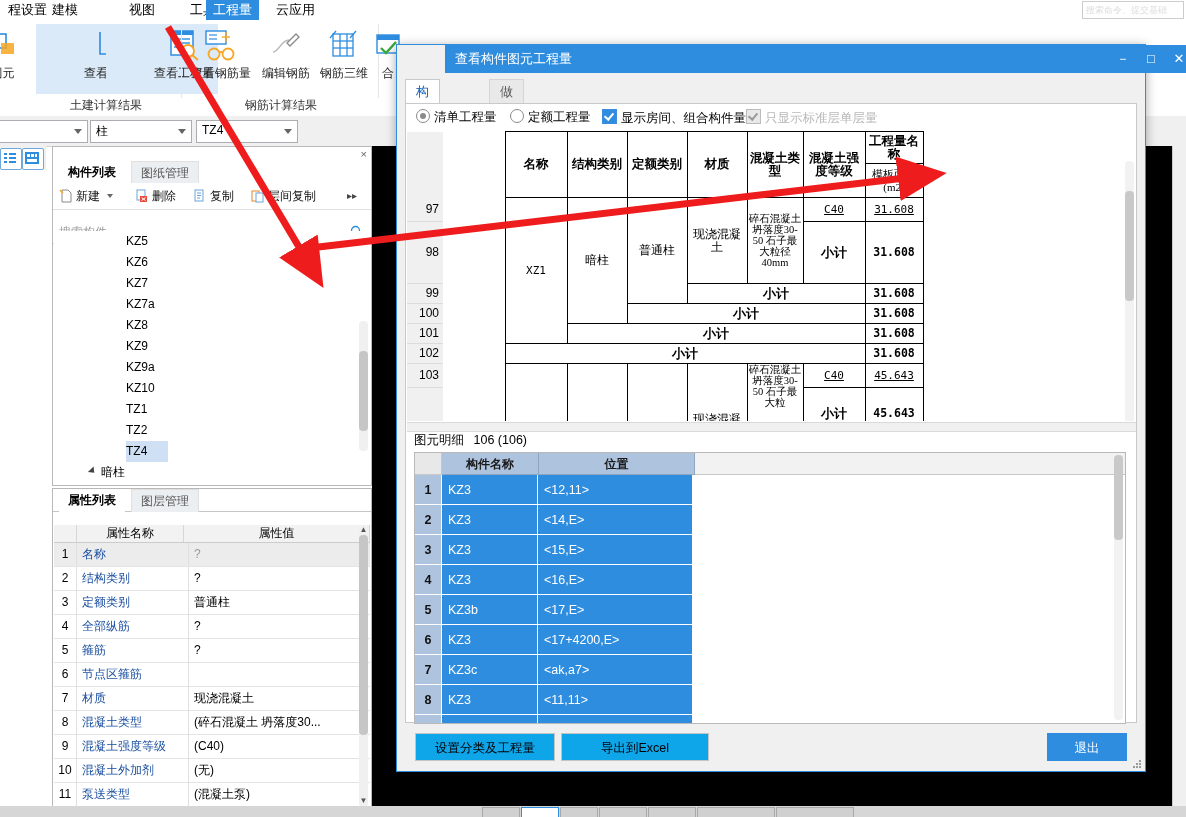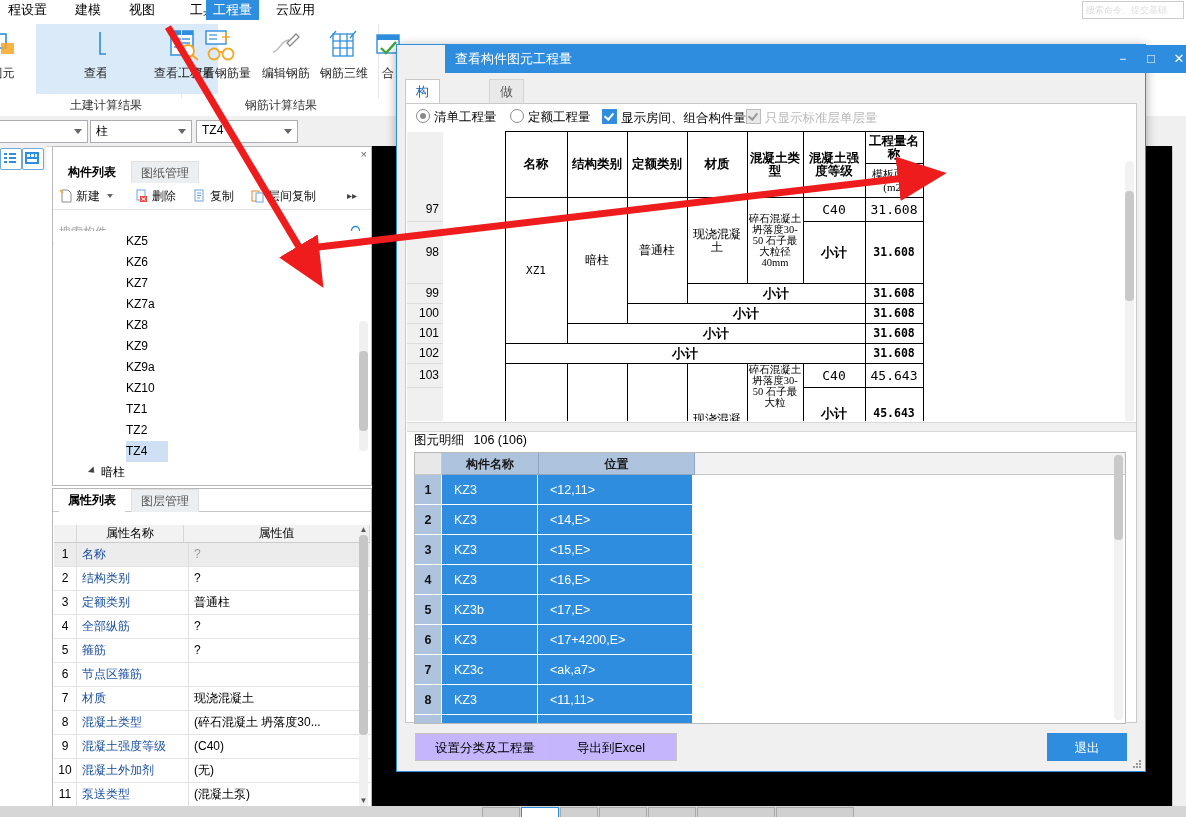--- a/index.html
+++ b/index.html
@@ -97,58 +97,58 @@
   .opt.dis{color:#b8b8b8;}
 
   
   .qwrap{position:absolute;left:1px;top:27px;width:729px;height:290px;overflow:hidden;background:#fff;}
   table.qt{border-collapse:collapse;table-layout:fixed;font-size:12px;}
   table.qt td{border:1px solid #000;text-align:center;vertical-align:middle;font-family:"Liberation Serif","DejaVu Serif",serif;padding:0 1px;line-height:13px;}
   table.qt td.hd{font-weight:bold;font-size:12.5px;}
   table.qt td.rn{border:none;border-bottom:1px solid #dcdcdc;background:#f0f0f0;color:#000;font-family:"Liberation Sans",sans-serif;text-align:right;padding-right:4px;font-size:12px;}
   table.qt td.blank{border:none;background:#fff;}
   table.qt td.sub{font-weight:bold;font-size:13px;}
-  table.qt td.num{font-family:"DejaVu Sans Mono","Liberation Mono",monospace;font-size:13px;text-align:center;}
+  table.qt td.num{font-family:"DejaVu Sans Mono","Liberation Mono",monospace;font-size:11px;text-align:center;text-decoration:underline;}
   table.qt td.numb{font-family:"DejaVu Sans Mono","Liberation Mono",monospace;font-size:11.5px;font-weight:bold;text-align:center;}
   .qsb{position:absolute;right:2px;top:30px;width:9px;height:285px;background:#f2f2f2;border-radius:4px;}
   .qsb .th{position:absolute;left:0;top:30px;width:9px;height:110px;background:#c9c9c9;border-radius:4px;}
 
   
   .dsplit{position:absolute;left:1px;top:318px;width:729px;height:8px;background:#f0f0f0;border-top:1px solid #d9d9d9;border-bottom:1px solid #d9d9d9;}
   .dlabel{position:absolute;left:8px;top:328px;font-size:12.5px;color:#000;}
   .dgrid{position:absolute;left:8px;top:348px;width:712px;height:272px;border:1px solid #b9b9b9;background:#fff;overflow:hidden;box-sizing:border-box;}
   .dg-head{display:flex;height:22px;background:#f2f2f2;font-size:12px;}
   .dg-head .h0{width:26px;background:#e8e8e8;border-right:1px solid #c7c7c7;border-bottom:1px solid #c7c7c7;}
   .dg-head .hc{background:#aec3dd;border-right:1px solid #8fa6c3;border-bottom:1px solid #8fa6c3;text-align:center;line-height:22px;font-weight:bold;color:#1a1a1a;}
   .dg-head .hf{flex:1;background:#f2f2f2;border-bottom:1px solid #c7c7c7;}
   .dg-row{display:flex;height:30px;font-size:12.5px;}
   .dg-row .r0{width:26px;background:#aec3dd;border-right:1px solid #fff;border-bottom:1px solid #fff;text-align:center;line-height:30px;font-weight:bold;color:#111;}
-  .dg-row .rc{background:#2e8ddf;color:#fff;border-right:1px solid #fff;border-bottom:1px solid #fff;line-height:30px;padding-left:12px;box-sizing:border-box;overflow:hidden;white-space:nowrap;}
+  .dg-row .rc{background:#2e8ddf;color:#fff;border-right:1px solid #fff;border-bottom:1px solid #fff;line-height:30px;padding-left:6px;box-sizing:border-box;overflow:hidden;white-space:nowrap;}
   .dg-row .rf{flex:1;background:#fff;}
   .dgsb{position:absolute;right:2px;top:2px;width:9px;height:265px;background:#f2f2f2;border-radius:4px;}
   .dgsb .th{position:absolute;left:0;top:0;width:9px;height:85px;background:#c9c9c9;border-radius:4px;}
 
   
   .dlg-foot{position:absolute;left:0;bottom:0;width:100%;height:46px;}
-  .fbtn{position:absolute;top:8px;height:28px;line-height:28px;text-align:center;font-size:12.5px;border:1px solid #c4c4c4;background:#c4b5fd;color:#000;box-sizing:border-box;}
+  .fbtn{position:absolute;top:8px;height:28px;line-height:28px;text-align:center;font-size:12.5px;border:1px solid #c4c4c4;background:#0ea5e9;color:#000;box-sizing:border-box;}
   .fbtn.primary{background:#2e8ddf;border-color:#2e8ddf;color:#fff;}
   .grip{position:absolute;right:3px;bottom:2px;width:9px;height:9px;}
   .grip i{position:absolute;width:2px;height:2px;background:#9a9a9a;}
 
   
   .arrowsvg{position:absolute;left:0;top:0;width:1186px;height:817px;pointer-events:none;}
 </style>
 </head>
 <body>
 
 <div id="app">
 
   <div class="menubar">
     <div class="menu-item" style="left:0px;">程设置</div>
-    <div class="menu-item" style="left:67px;">建模</div>
+    <div class="menu-item" style="left:44px;">建模</div>
     <div class="menu-item" style="left:121px;">视图</div>
     <div class="menu-item" style="left:182px;">工具</div>
     <div class="menu-item active" style="left:206px;width:53px;text-align:center;padding:0;">工程量</div>
     <div class="menu-item" style="left:268px;">云应用</div>
     <div class="searchbox">
       <span class="ph">搜索命令、提交基础</span>
     </div>
   </div>
 
   <div class="ribbon">
@@ -697,21 +697,21 @@
             <div class="rf"></div>
           </div>
         <div class="dgsb">
             <div class="th"></div>
           </div>
       </div>
     </div>
 
     <div class="dlg-foot">
       <div class="fbtn" style="left:18px;width:140px;">设置分类及工程量</div>
-      <div class="fbtn" style="left:148px;width:132px;">导出到Excel</div>
+      <div class="fbtn" style="left:164px;width:148px;">导出到Excel</div>
       <div class="fbtn primary" style="right:18px;width:80px;">退出</div>
       <div class="grip">
         <i style="left:6px;top:0;"></i>
           <i style="left:3px;top:3px;"></i>
           <i style="left:6px;top:3px;"></i>
           <i style="left:0;top:6px;"></i>
           <i style="left:3px;top:6px;"></i>
           <i style="left:6px;top:6px;"></i>
       </div>
     </div>

